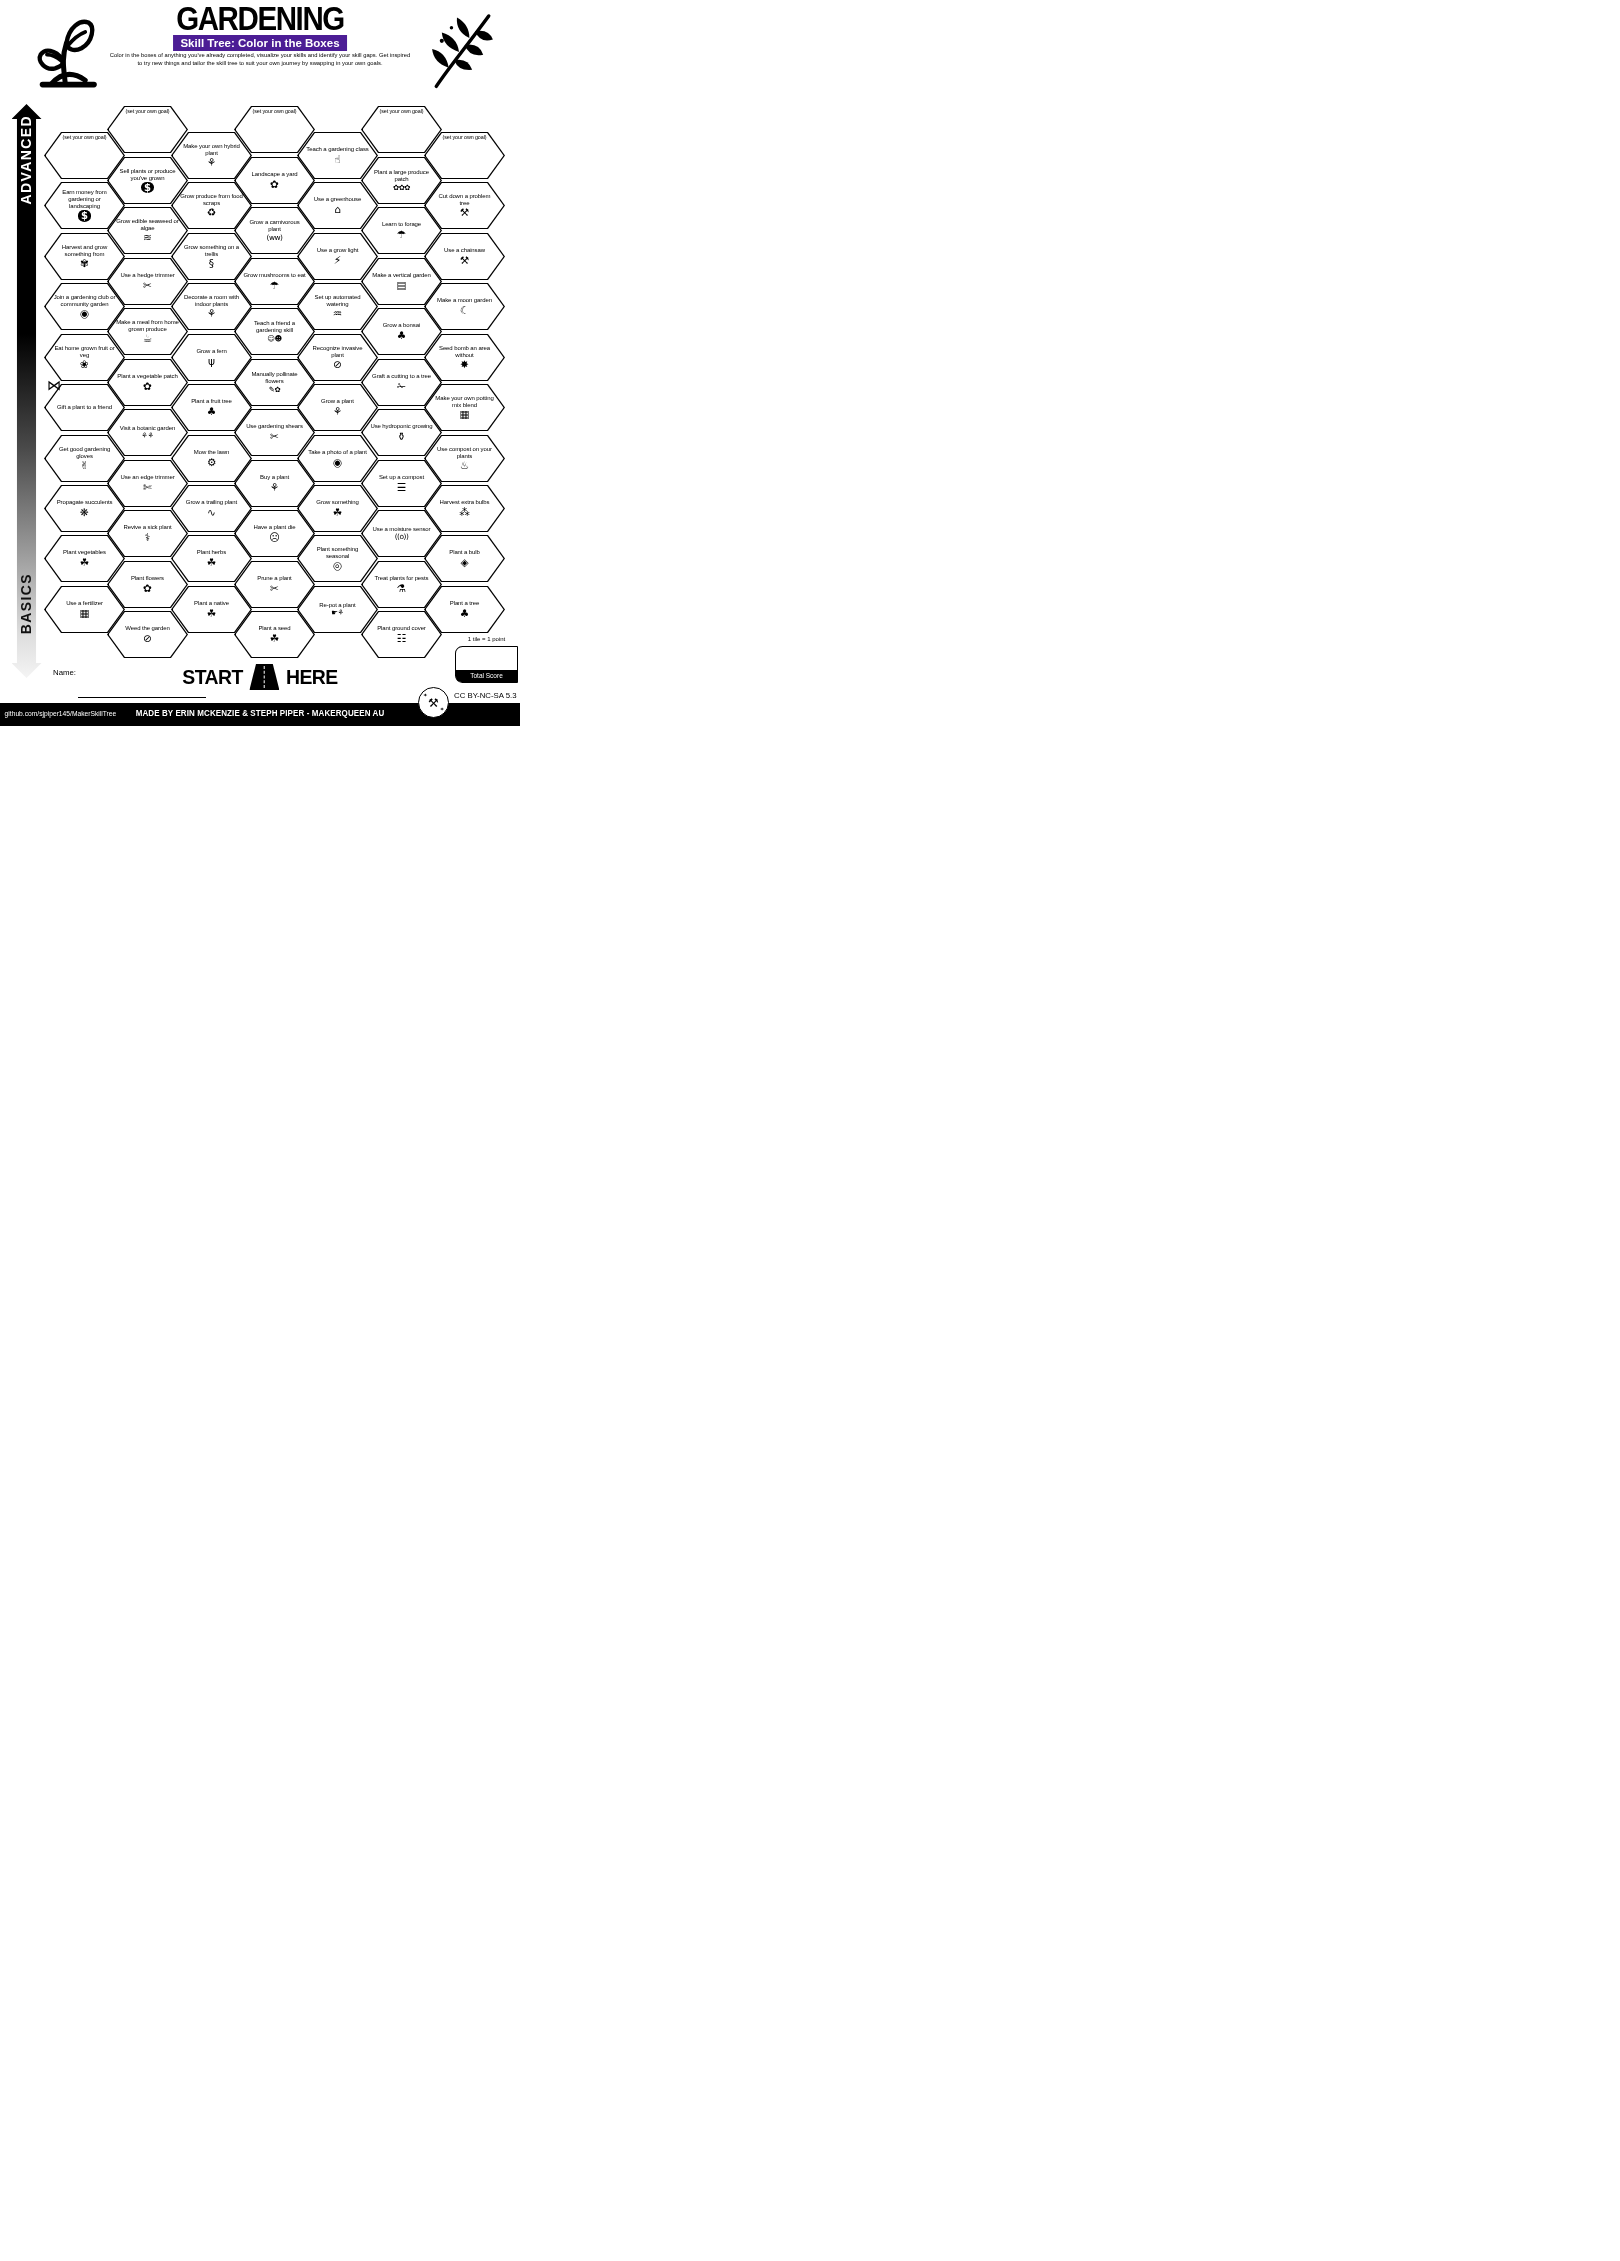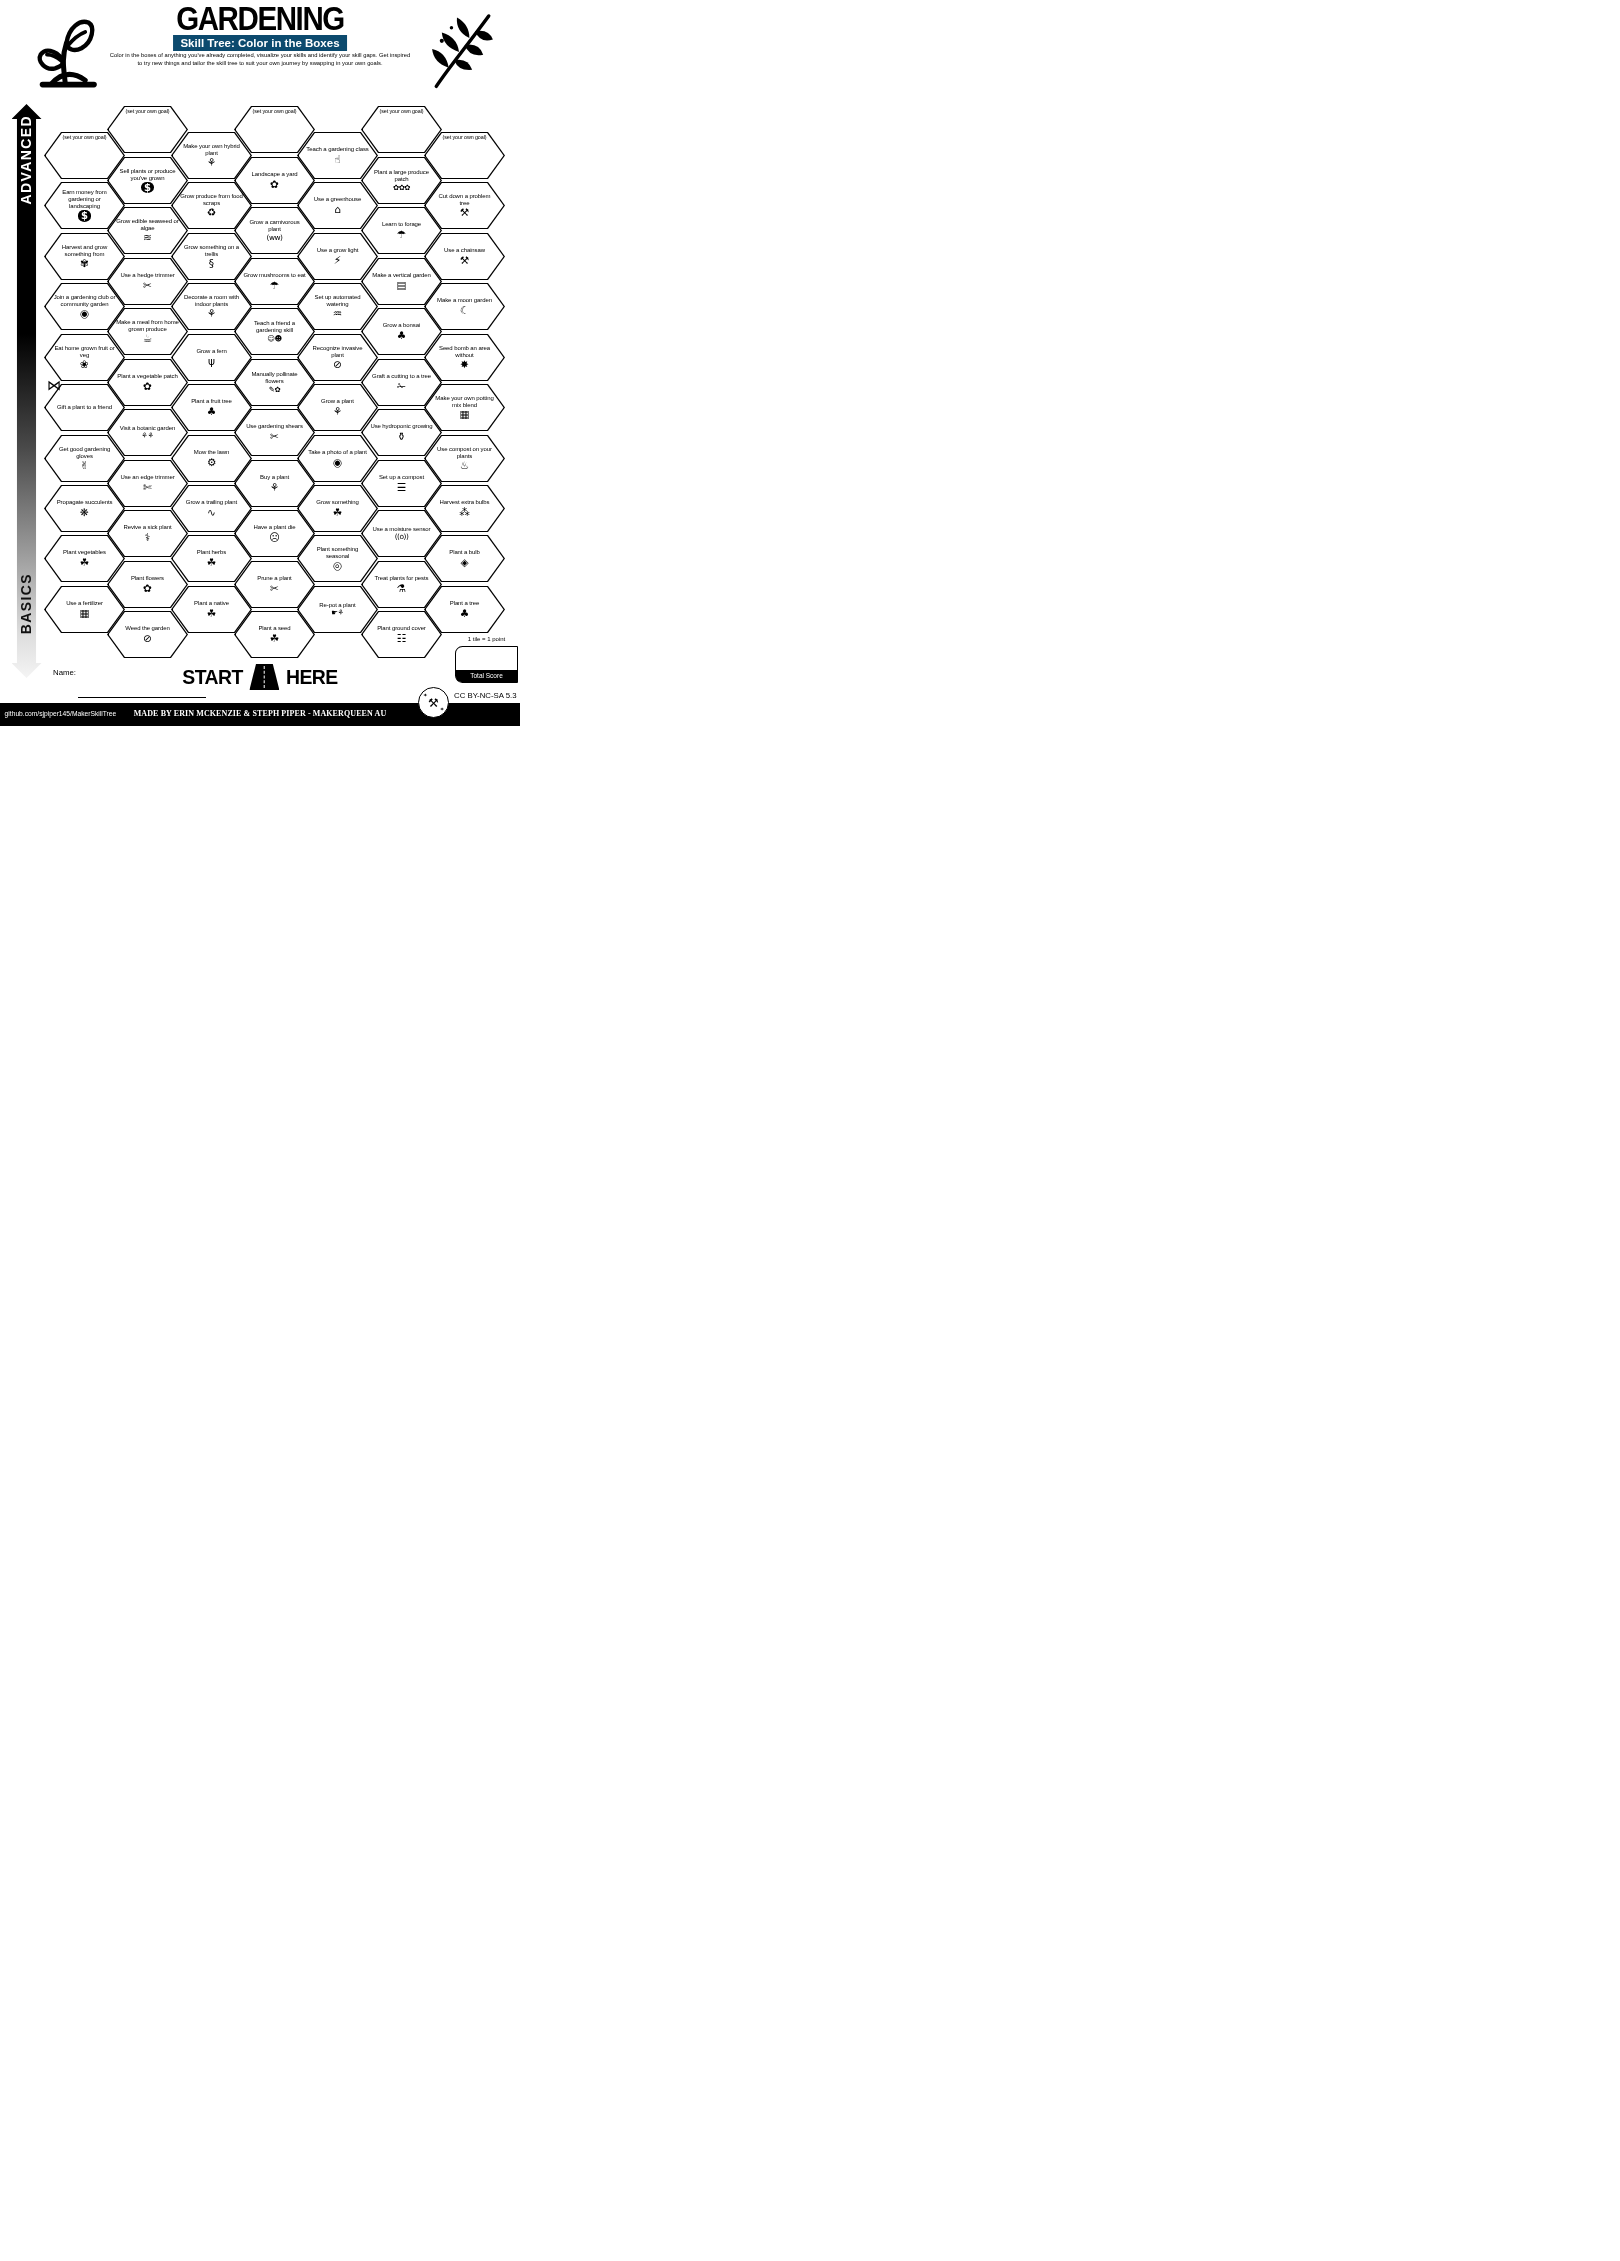--- a/index.html
+++ b/index.html
@@ -3,21 +3,21 @@
 <meta charset="utf-8">
 <style>
   html,body{margin:0;padding:0;background:#fff;}
   .page{position:relative;width:520px;height:726px;background:#fff;overflow:hidden;
         font-family:"Liberation Sans","DejaVu Sans",sans-serif;color:#000;}
 
   
   .title{position:absolute;top:1.8px;left:50%;transform:translateX(-50%) scaleY(1.12);
          font-size:29.5px;font-weight:900;letter-spacing:-1.4px;white-space:nowrap;}
   .subtitle{position:absolute;top:35px;left:50%;transform:translateX(-50%);
-            background:#0c4a6e;color:#fff;font-size:11.5px;font-weight:bold;
+            background:#4c1d95;color:#fff;font-size:11.5px;font-weight:bold;
             padding:1.8px 7.4px;white-space:nowrap;}
   .desc{position:absolute;top:52px;left:50%;transform:translateX(-50%);
         width:323px;text-align:center;font-size:5.8px;line-height:1.35;}
 
   .corner-svg{position:absolute;}
   #sproutLogo{left:29.5px;top:13px;}
   #branchLogo{left:428px;top:8.3px;}
 
   
   .axis-arrow{position:absolute;left:11.5px;top:104px;width:30px;height:574px;
@@ -69,21 +69,21 @@
   
   .cc-logo{position:absolute;left:418px;top:687px;width:31px;height:31px;border-radius:50%;
            background:#fff;border:1.4px solid #000;box-sizing:border-box;z-index:6;
            display:flex;align-items:center;justify-content:center;font-size:12px;}
   .cc-logo .spark{font-size:5.5px;position:absolute;}
   .cc-logo .s1{left:4.1px;top:3.7px;} .cc-logo .s2{right:3.7px;bottom:4.6px;}
   .cc-text{position:absolute;left:454px;top:691px;font-size:7.8px;white-space:nowrap;}
   .footer{position:absolute;left:0;right:0;bottom:0;height:23.5px;background:#000;color:#fff;z-index:3;}
   .footer .gh{position:absolute;left:4.6px;top:7.4px;font-size:6.7px;}
   .footer .credit{position:absolute;left:182px;top:6.5px;transform:translateX(-50%) scaleY(1.1);
-                  left:50%;font-size:8px;font-weight:bold;letter-spacing:0.1px;white-space:nowrap;font-family:Liberation Serif, serif;}
+                  left:50%;font-size:8px;font-weight:bold;letter-spacing:0.1px;white-space:nowrap;}
   .icons8{position:absolute;left:456px;top:7.8px;font-size:6.2px;color:#fff;z-index:7;}
 </style>
 </head>
 <body>
 
 <div class="page">
 
   <svg id="sproutLogo" class="corner-svg" width="69" height="78" viewBox="0 0 110 120" fill="none" stroke="#000" stroke-linecap="round" stroke-linejoin="round">
     <path d="M20 112 H102" stroke-width="9"></path>
     <path d="M34 111 Q58 84 88 105" stroke-width="8"></path>

